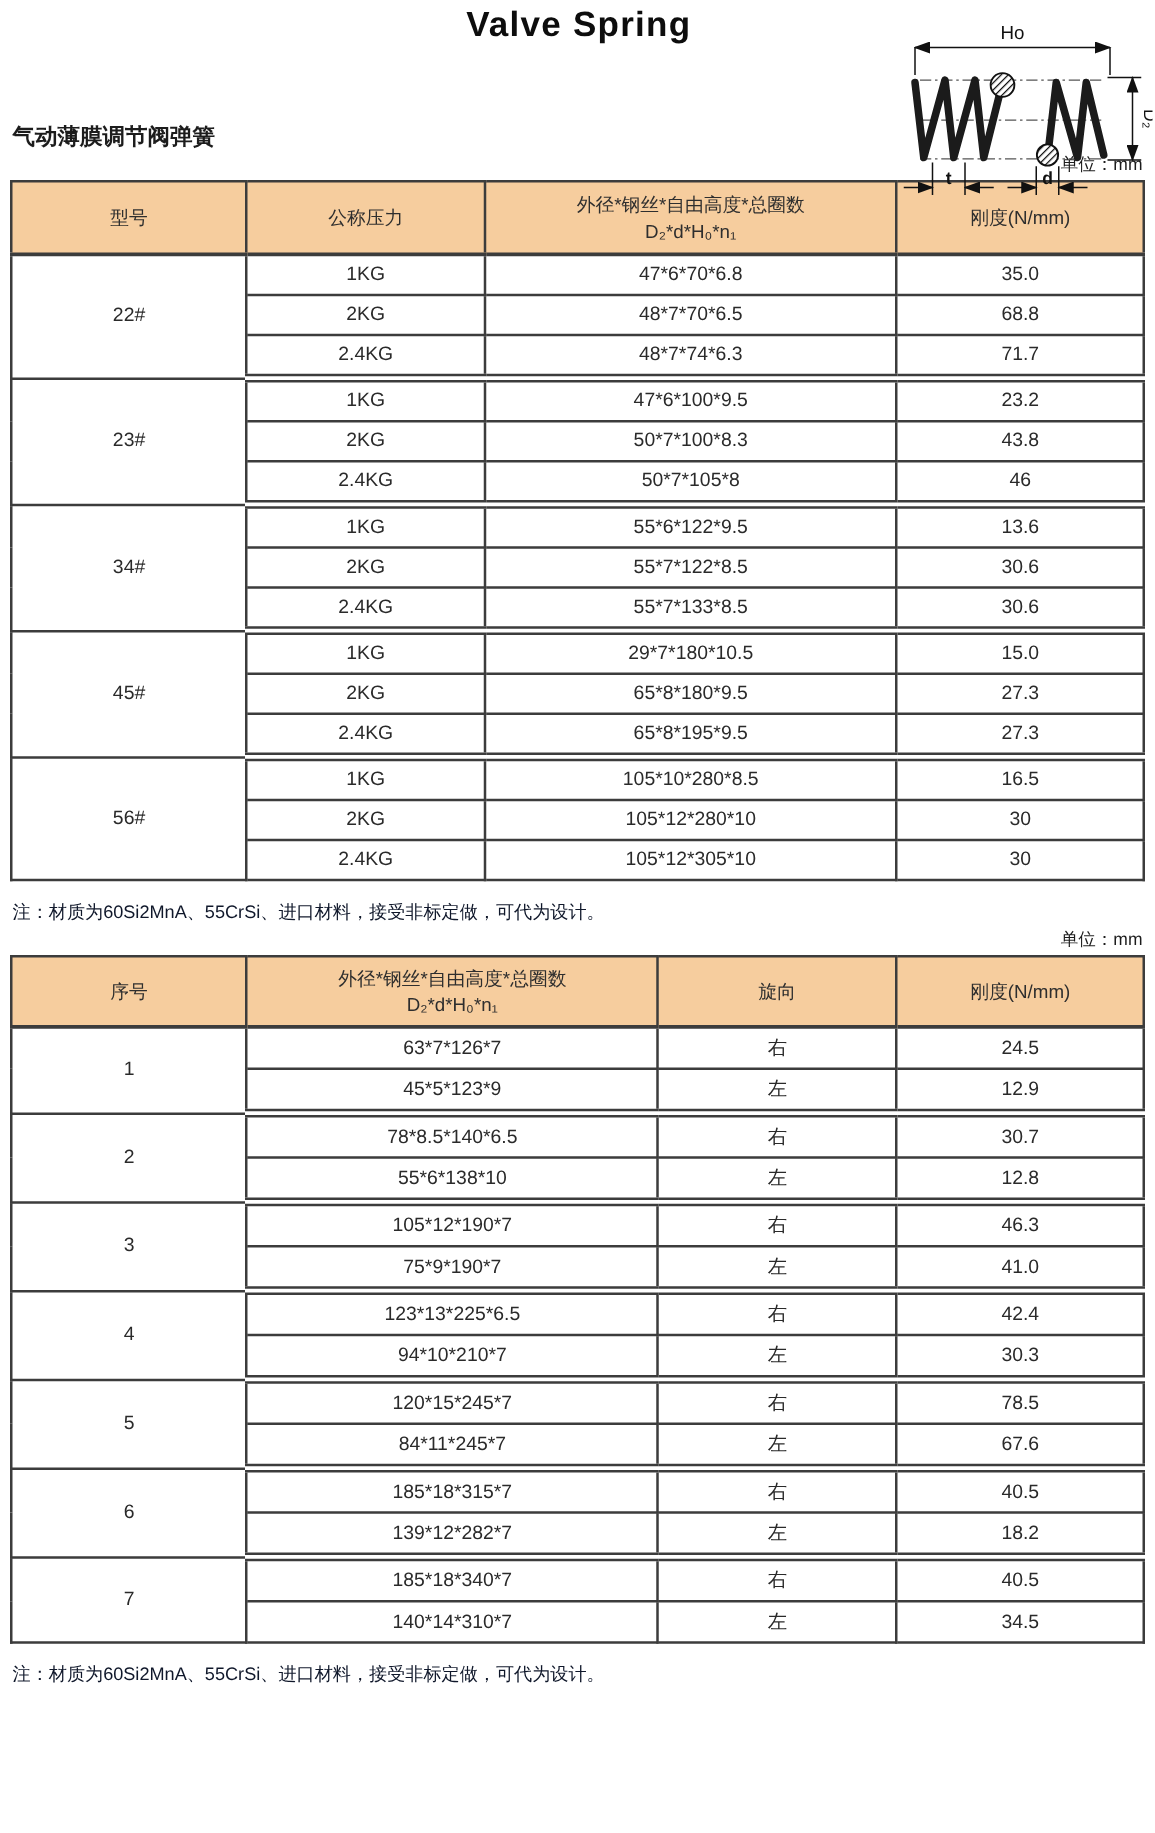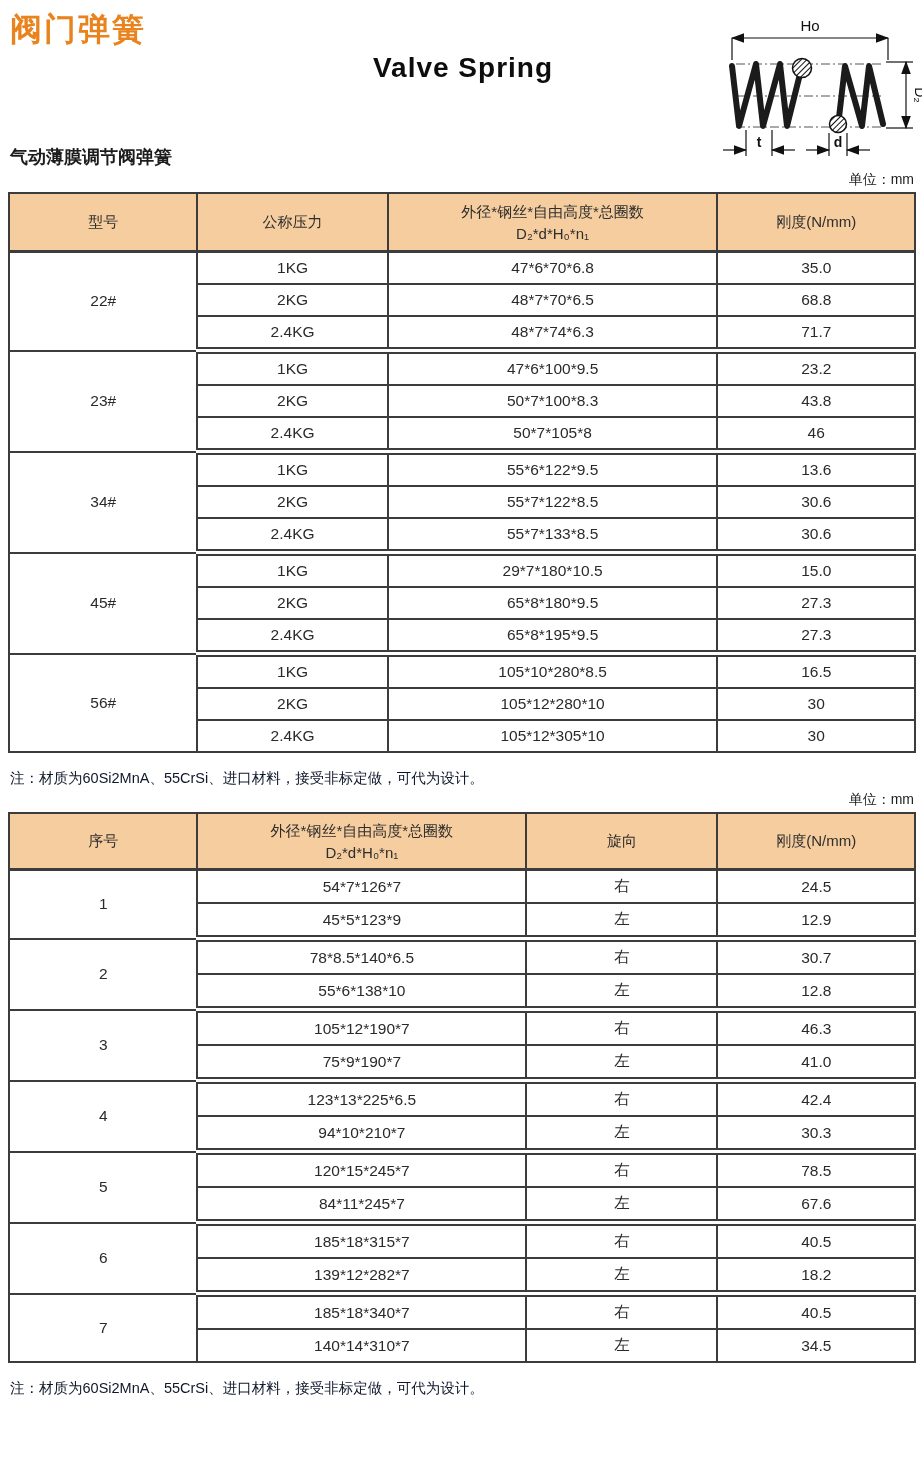--- a/index.html
+++ b/index.html
@@ -61,21 +61,20 @@
 
   .diagram {
     position:absolute; left:716px; top:14px; width:206px; height:158px;
   }
 </style>
 </head>
 <body>
 
 <div class="content">
 
-  <div class="title-cn">阀门弹簧</div>
   <div class="title-en">Valve Spring</div>
 
   <svg class="diagram" viewBox="0 0 206 158">
     <defs>
       <pattern id="hx" width="4" height="4" patternUnits="userSpaceOnUse" patternTransform="rotate(45)">
         <rect width="4" height="4" fill="#ffffff"></rect>
         <line x1="0" y1="0" x2="0" y2="4" stroke="#111" stroke-width="2"></line>
       </pattern>
       <marker id="arrE" orient="auto" markerWidth="11" markerHeight="8" refX="10" refY="4">
         <path d="M0,0 L11,4 L0,8 z" fill="#111"></path>
@@ -252,21 +251,21 @@
           <div>外径*钢丝*自由高度*总圈数</div>
           <div class="th-formula">D₂*d*H₀*n₁</div>
         </th>
         <th>旋向</th>
         <th>刚度(N/mm)</th>
       </tr>
     </thead>
     <tbody>
         <tr>
           <td rowspan="2">1</td>
-          <td>54*7*126*7</td>
+          <td>63*7*126*7</td>
           <td>右</td>
           <td>24.5</td>
         </tr>
         <tr class="group-end">
           <td>45*5*123*9</td>
           <td>左</td>
           <td>12.9</td>
         </tr>
         <tr>
           <td rowspan="2">2</td>

